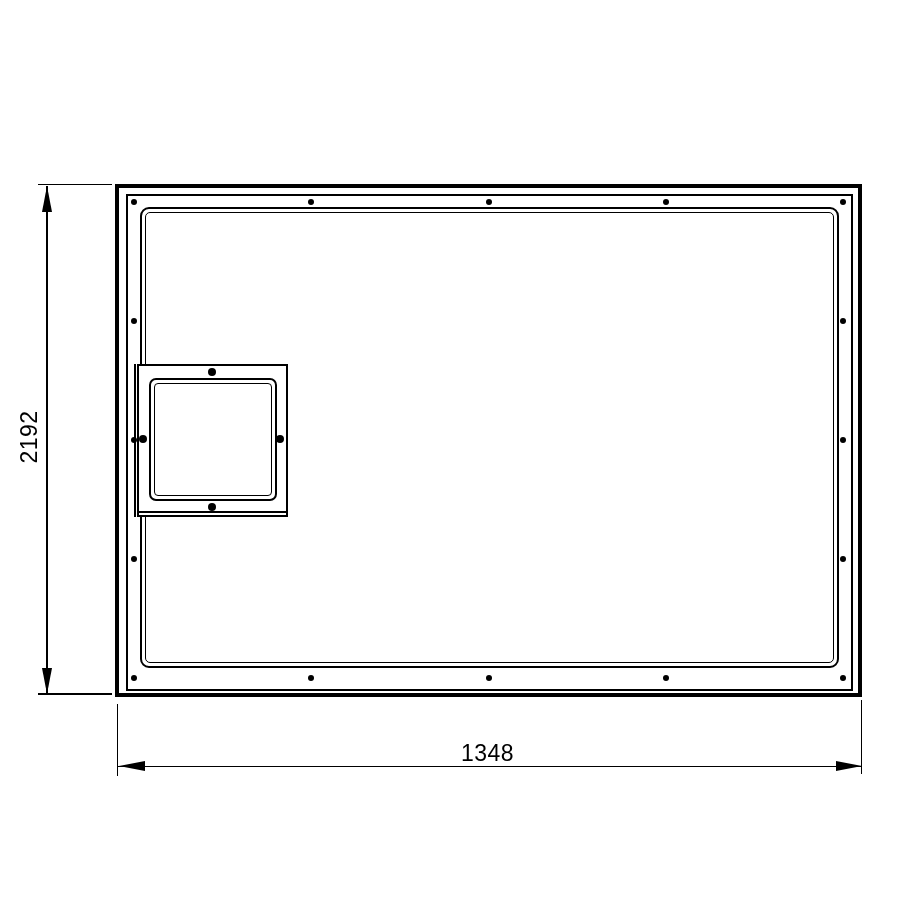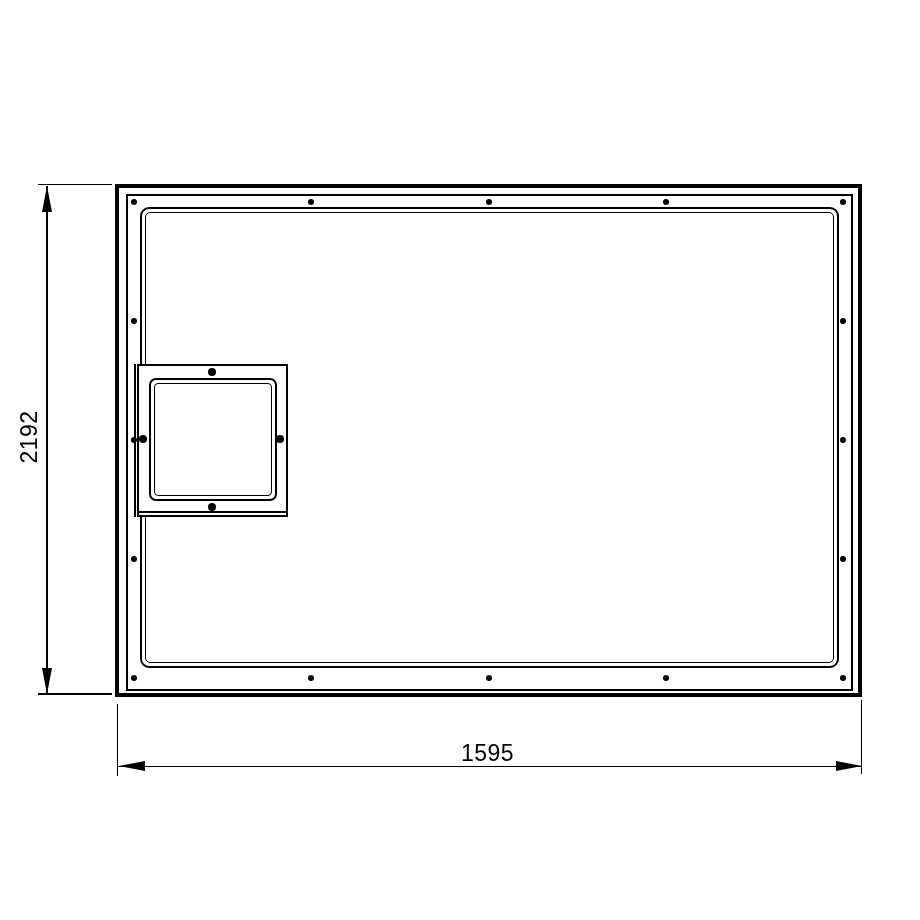--- a/index.html
+++ b/index.html
@@ -112,15 +112,15 @@
   <div class="line" id="v-dim-line"></div>
   <div class="arrow" id="v-arrow-up"></div>
   <div class="arrow" id="v-arrow-down"></div>
   <div class="dim-label" id="v-label">2192</div>
 
   <div class="line" id="h-ext-left"></div>
   <div class="line" id="h-ext-right"></div>
   <div class="line" id="h-dim-line"></div>
   <div class="arrow" id="h-arrow-left"></div>
   <div class="arrow" id="h-arrow-right"></div>
-  <div class="dim-label" id="h-label">1595</div>
+  <div class="dim-label" id="h-label">1348</div>
 
 </div>
 
 </body></html>

